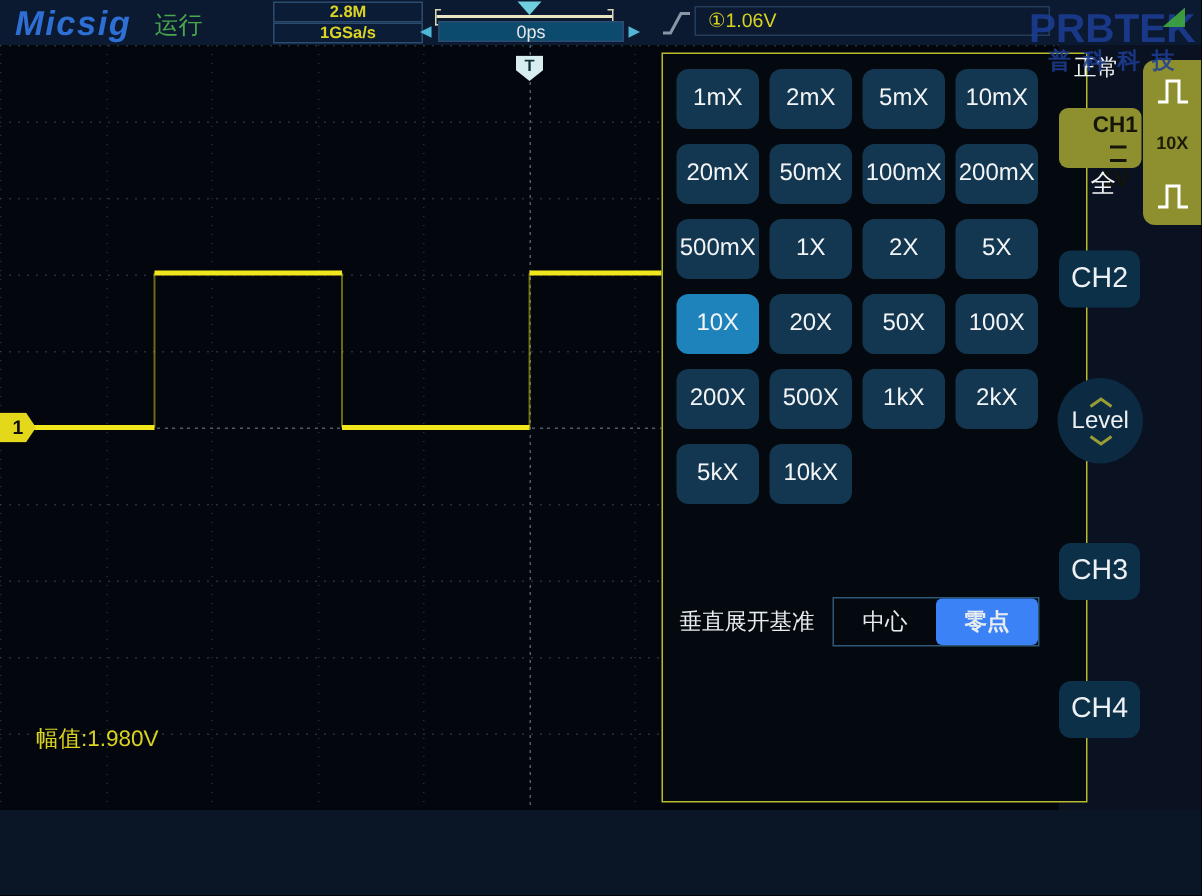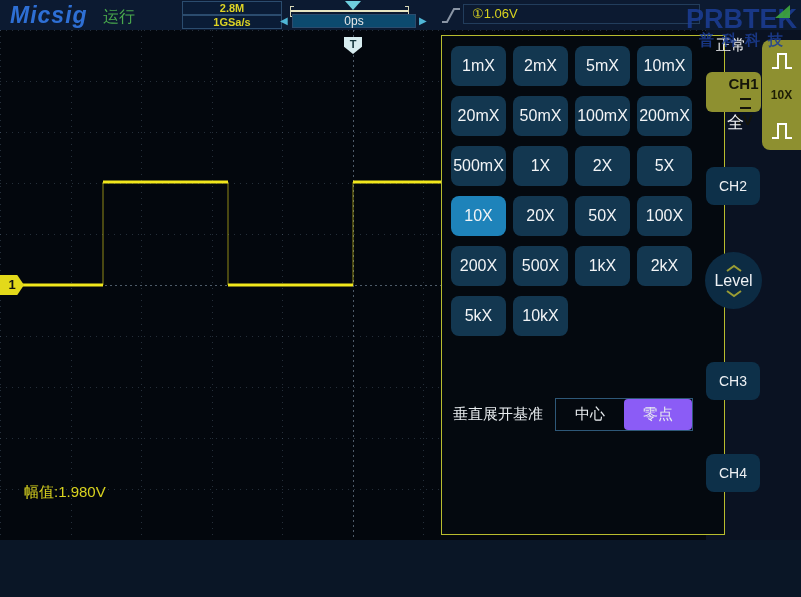--- a/index.html
+++ b/index.html
@@ -55,35 +55,35 @@
                 background:#04090f; border:1px solid #b8bc2e; z-index:30; }
   .probe-grid { position:absolute; left:9px; top:10px; width:242px; display:flex; flex-wrap:wrap; gap:10px 7px; }
   .probe-btn { width:55px; height:40px; background:#133750; border-radius:8px; color:#f2f4f6;
                font-size:16px; display:flex; align-items:center; justify-content:center; }
   .probe-btn.selected { background:#1e83ba; }
   .ref-row { position:absolute; left:11px; top:362px; width:236px; height:33px; display:flex; align-items:center; }
   .ref-label { color:#e8ecef; font-size:15px; }
   .ref-control { position:absolute; left:102px; top:0; width:138px; height:33px; box-sizing:border-box;
                  border:1px solid #2e5878; display:flex; }
   .ref-opt { flex:1; display:flex; align-items:center; justify-content:center; color:#e8ecef; font-size:15px; }
-  .ref-opt.selected { background:#8b5cf6; border-radius:4px; }
+  .ref-opt.selected { background:#3b82f6; border-radius:4px;font-weight:bold; }
 
   
   .sb { position:absolute; z-index:40; }
   .trigger-mode { left:716px; top:36px; color:#f0f2f4; font-size:15px; }
   .olive-col { left:762px; top:40px; width:39px; height:110px; background:#8e9030; border-radius:8px 0 0 8px;
                display:flex; flex-direction:column; align-items:center; justify-content:space-between; padding:8px 0; box-sizing:border-box; }
   .olive-col .badge { color:#1d1d05; font-size:12px; font-weight:bold; }
   .ch1-btn { left:706px; top:72px; width:55px; height:40px; background:#8e9030; border-radius:6px;
              color:#14140a; font-weight:bold; font-size:15px; text-align:center; line-height:18px; padding-top:3px; box-sizing:border-box;padding-left:20px; }
   .dc-sym { display:inline-block; width:11px; height:7px; border-top:2px solid #14140a; border-bottom:2px dashed #14140a;
             vertical-align:middle; margin-left:3px; }
   .full-label { left:727px; top:111px; color:#f0f2f4; font-size:17px; }
   .chan-btn { left:706px; width:54px; height:38px; background:#0d3049; border-radius:8px; color:#eef1f4;
-              font-size:14px; display:flex; align-items:center; justify-content:center; }
+              font-size:19px; display:flex; align-items:center; justify-content:center; }
   .ch2 { top:167px; } .ch3 { top:362px; } .ch4 { top:454px; }
   .level-btn { left:705px; top:252px; width:57px; height:57px; border-radius:50%; background:#0c2b43;
                display:flex; flex-direction:column; align-items:center; justify-content:center; color:#eef1f4; font-size:16px; }
 
   
   .bottom { position:absolute; left:0; top:540px; width:801px; height:57px; background:#0a1626; z-index:20; }
   svg.icon { display:block; }
 </style>
 </head>
 <body>

